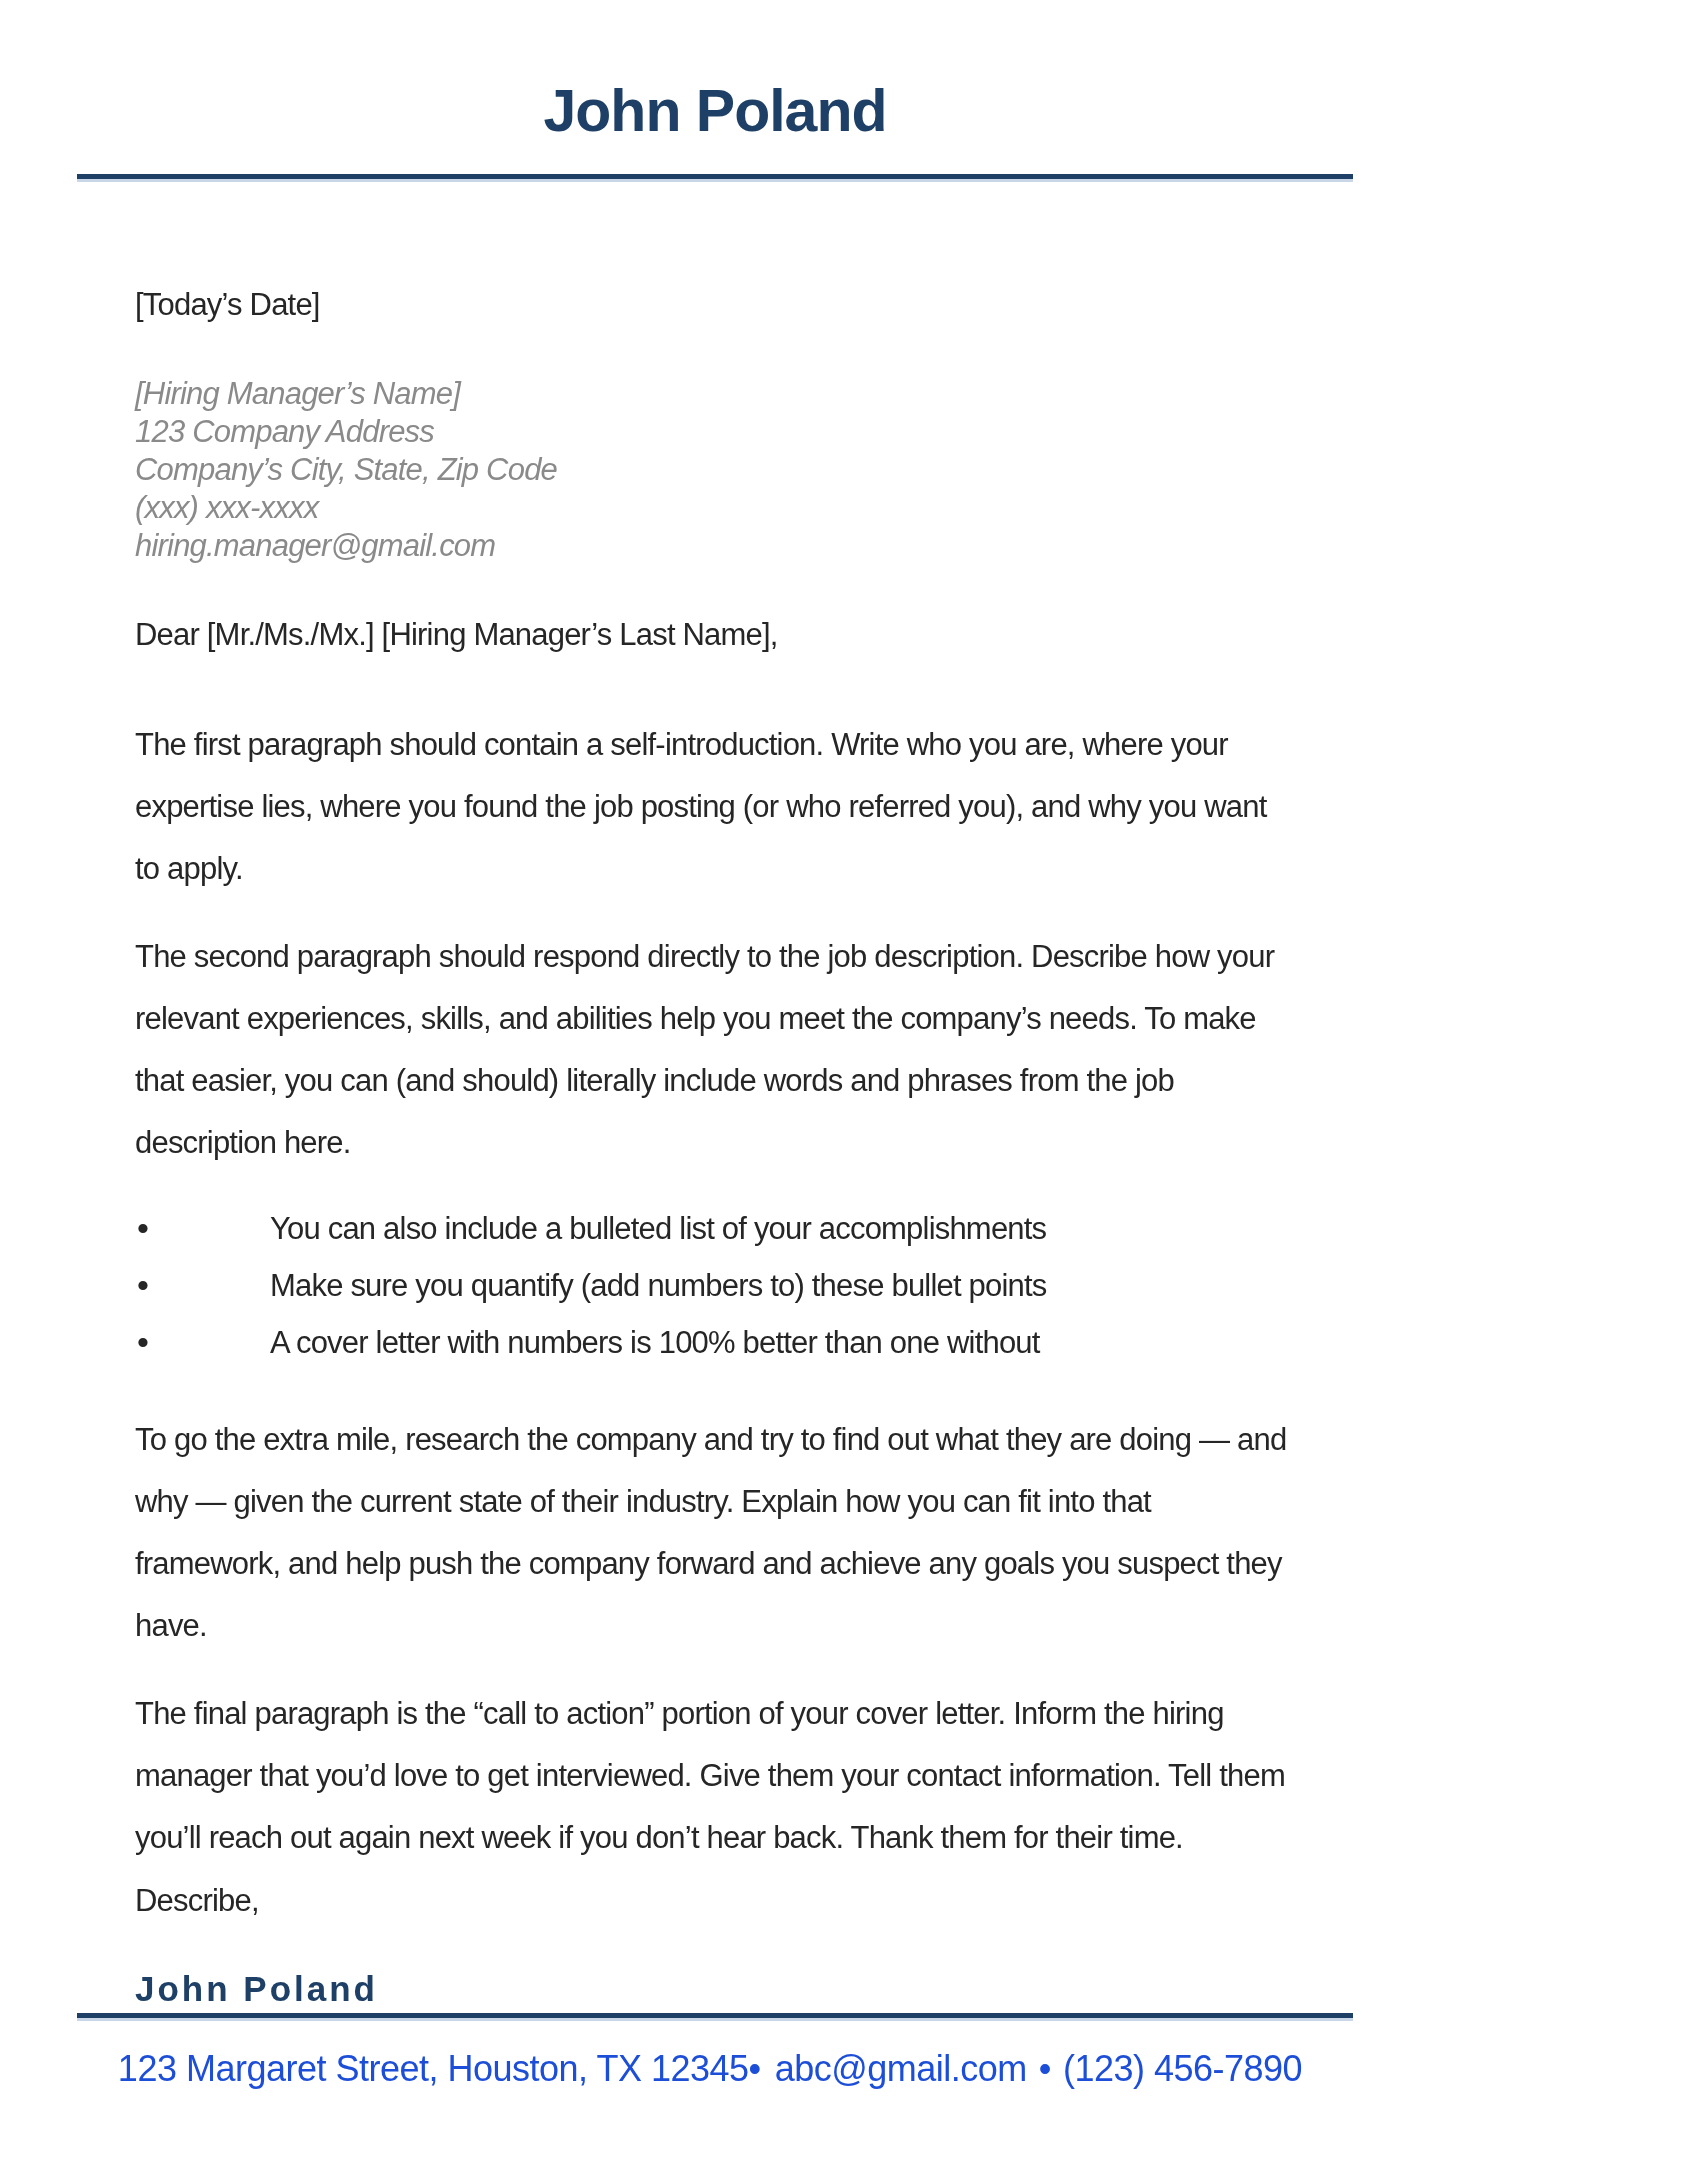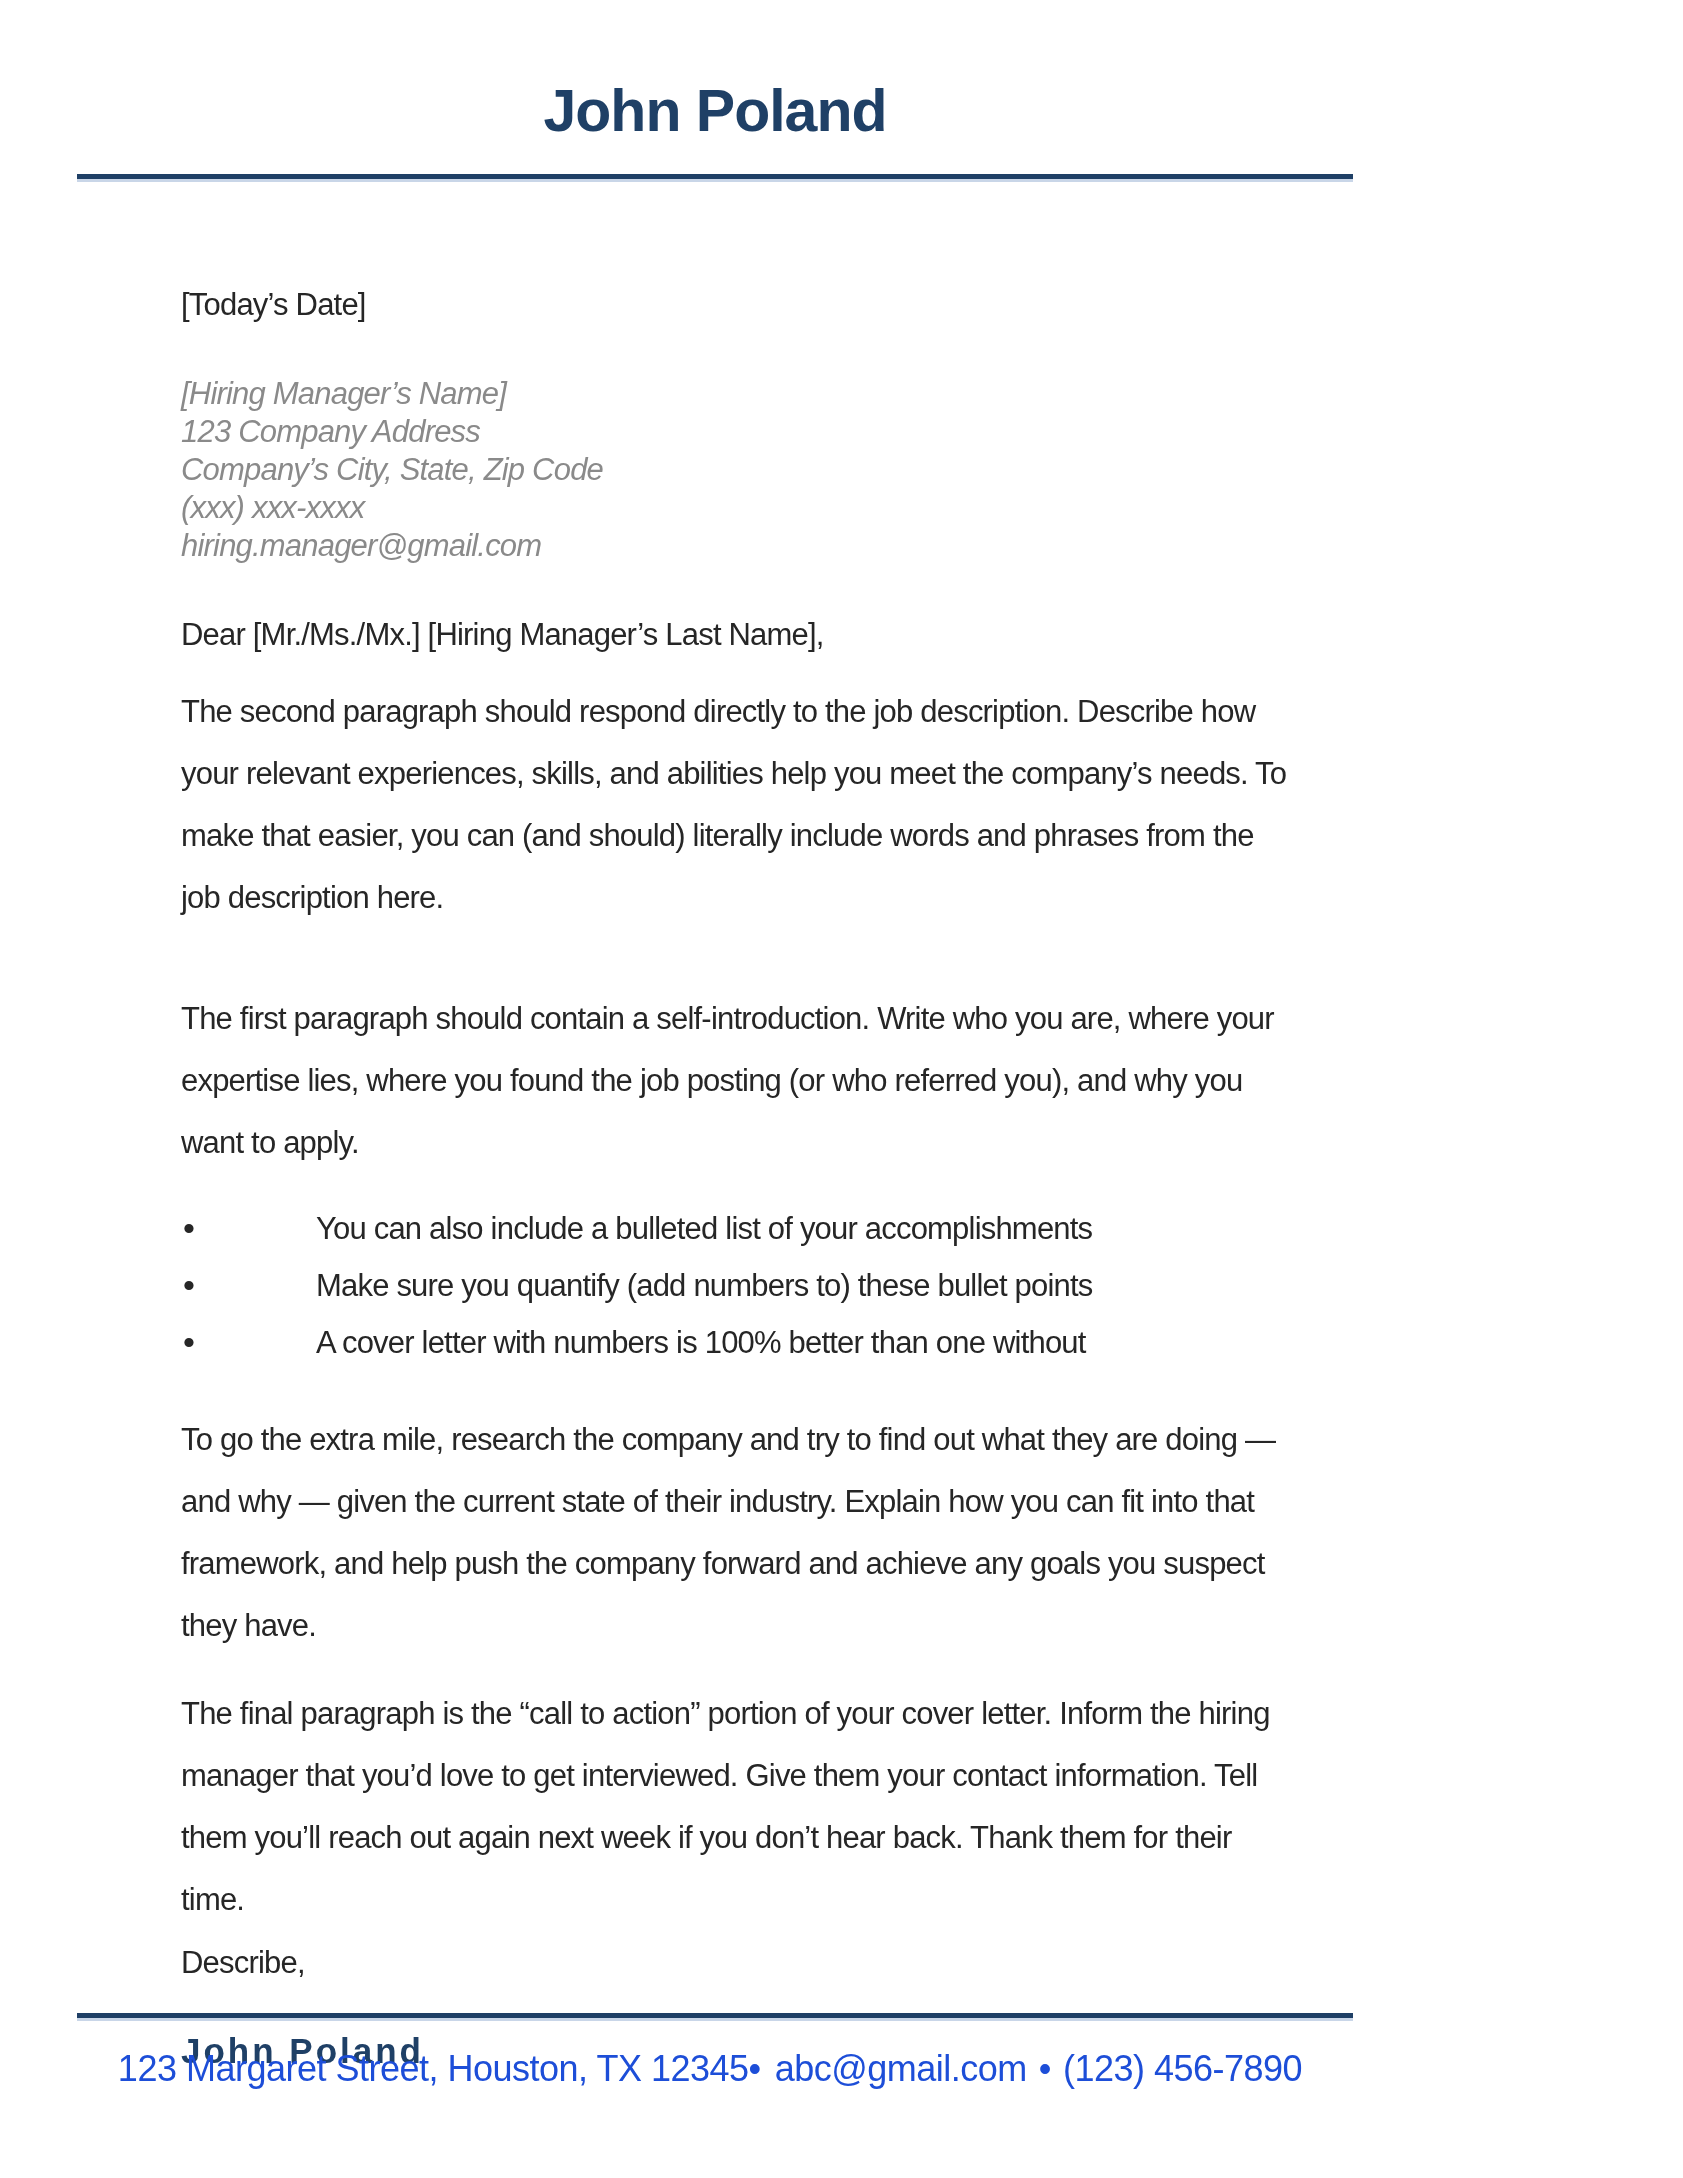--- a/index.html
+++ b/index.html
@@ -30,21 +30,20 @@
     margin: 0 77px;
     height: 5px;
     background: #1f4066;
     border-bottom: 3px solid #c9d6e8;
   }
   .rule.top { margin-top: 30px; }
   .content {
     padding: 0 135px;
     font-size: 31px;
     letter-spacing: -0.8px;
-    margin-left: 46px;
   }
   .date-line {
     margin: 103px 0 0 0;
     line-height: 40px;
     color: #262626;
   }
   .recipient-block {
     margin-top: 50px;
     color: #8a8a8a;
     line-height: 38px;
@@ -125,23 +124,23 @@
     <div class="recipient-block">
       <p class="recipient-line">[Hiring Manager’s Name]</p>
       <p class="recipient-line">123 Company Address</p>
       <p class="recipient-line">Company’s City, State, Zip Code</p>
       <p class="recipient-line">(xxx) xxx-xxxx</p>
       <p class="recipient-line">hiring.manager@gmail.com</p>
     </div>
 
     <p class="salutation">Dear [Mr./Ms./Mx.] [Hiring Manager’s Last Name],</p>
 
+    <p class="para first">The first paragraph should contain a self-introduction. Write who you are, where your expertise lies, where you found the job posting (or who referred you), and why you want to apply.</p>
+
     <p class="para">The second paragraph should respond directly to the job description. Describe how your relevant experiences, skills, and abilities help you meet the company’s needs. To make that easier, you can (and should) literally include words and phrases from the job description here.</p>
-
-    <p class="para first">The first paragraph should contain a self-introduction. Write who you are, where your expertise lies, where you found the job posting (or who referred you), and why you want to apply.</p>
 
     <ul class="bullet-list">
       <li>
         <span class="bullet-dot">•</span>
         <span>You can also include a bulleted list of your accomplishments</span>
       </li>
       <li>
         <span class="bullet-dot">•</span>
         <span>Make sure you quantify (add numbers to) these bullet points</span>
       </li>

